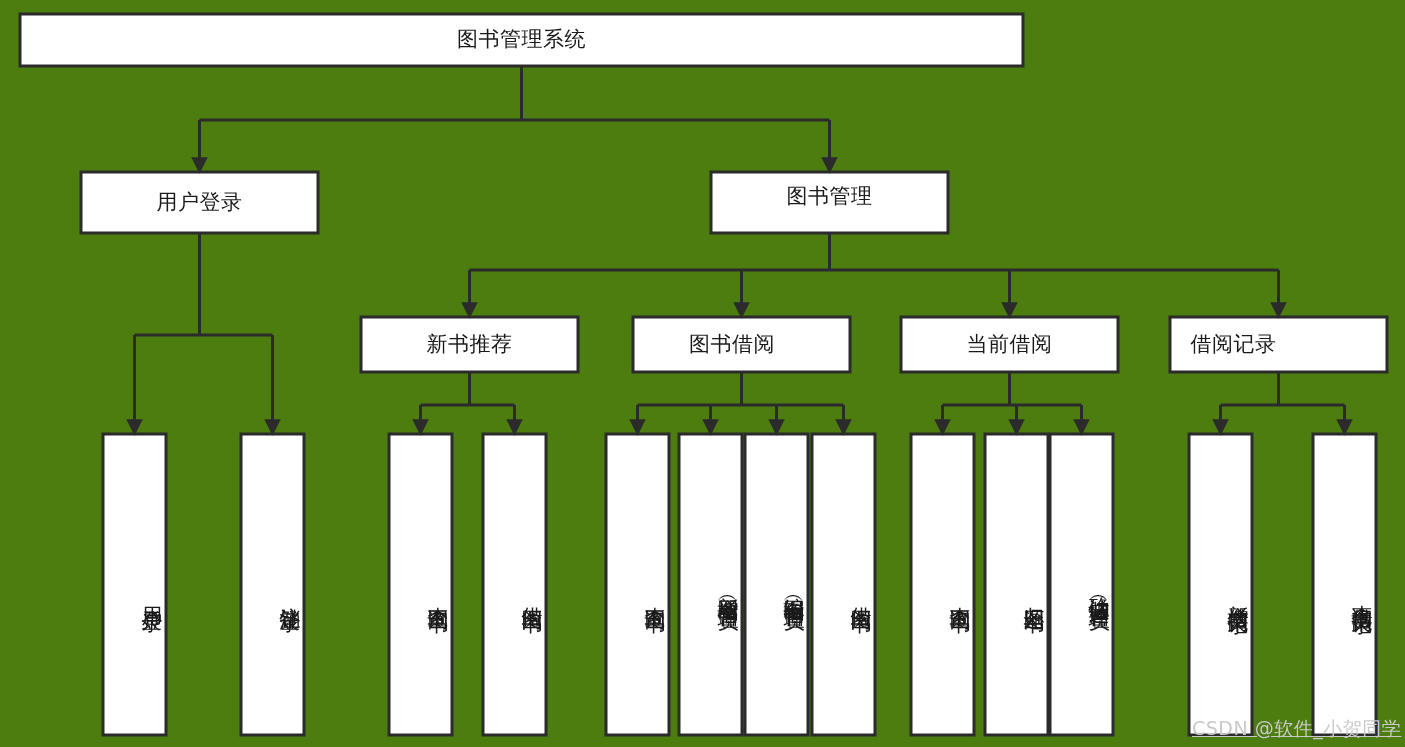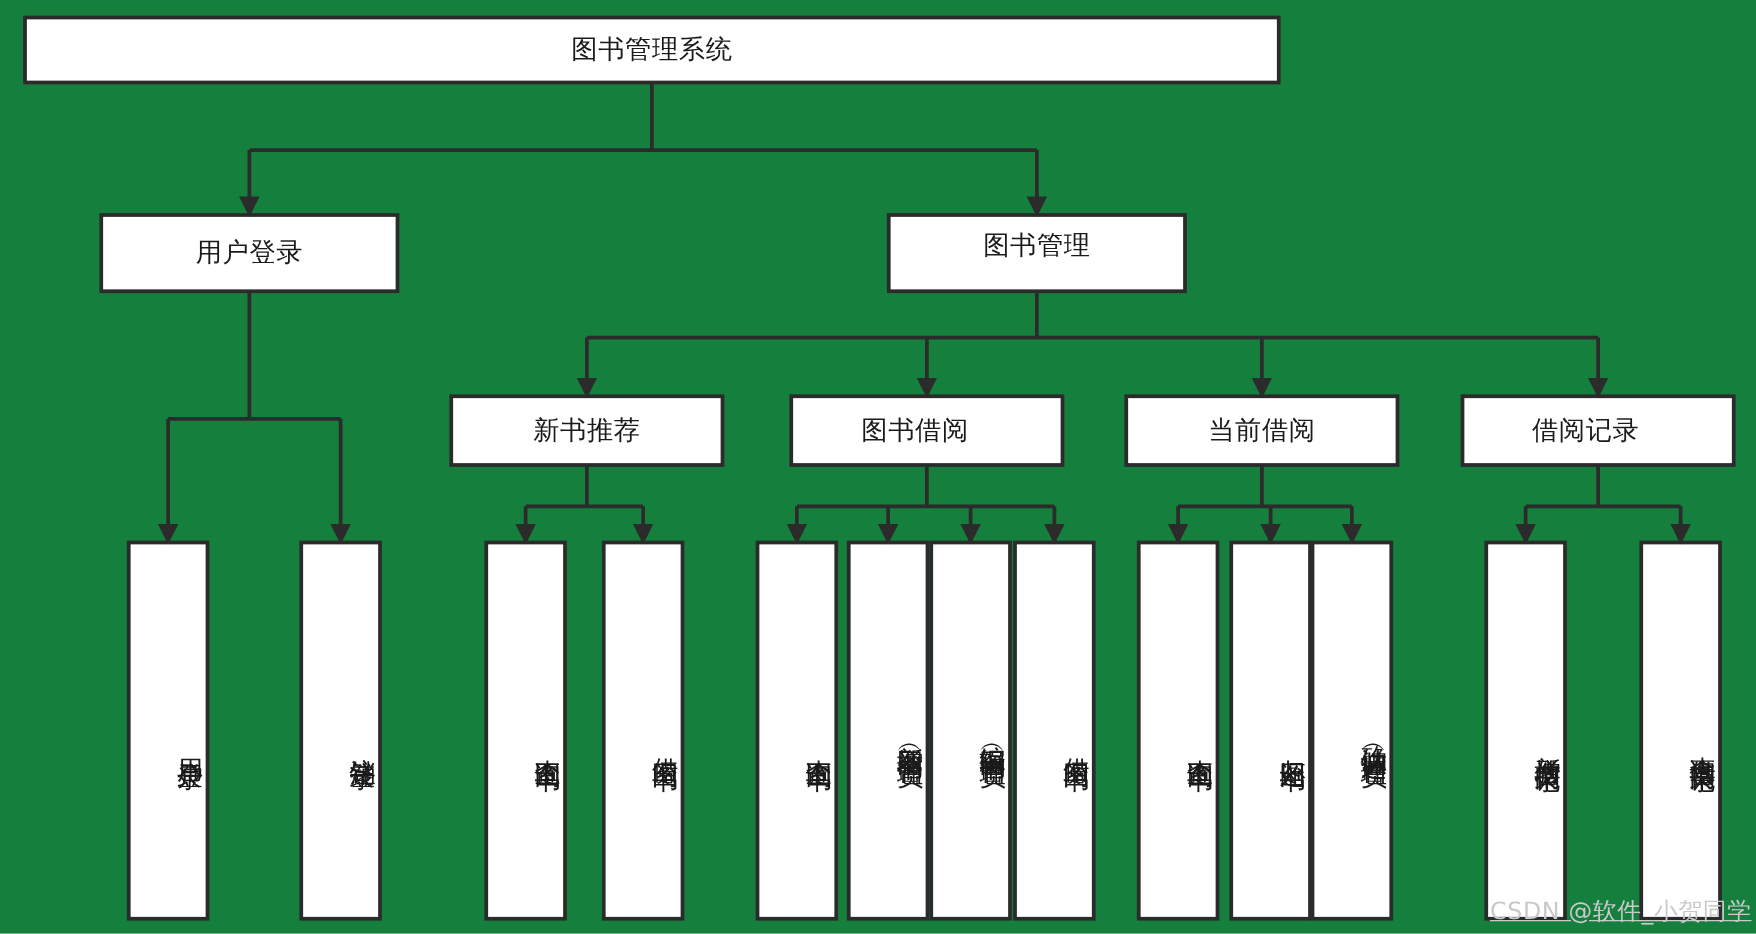--- a/index.html
+++ b/index.html
@@ -7,21 +7,21 @@
     padding: 0;
     background: #ffffff;
   }
   body {
     font-family: "DejaVu Sans", "Liberation Sans", sans-serif;
   }
   #canvas {
     position: relative;
     width: 1405px;
     height: 747px;
-    background: #15803d;
+    background: #4d7c0f;
     overflow: hidden;
   }
   #diagram-svg {
     position: absolute;
     left: 0;
     top: 0;
     width: 1405px;
     height: 747px;
   }
   .node-label {
@@ -131,21 +131,21 @@
       </g>
   </svg>
 
   <div id="labels">
       <div class="node-label horiz" style="left: 20px; top: 14px; width: 1003px; height: 52px;">图书管理系统</div>
       <div class="node-label horiz" style="left: 81px; top: 172px; width: 237px; height: 61px;">用户登录</div>
       <div class="node-label horiz" style="left: 711px; top: 172px; width: 237px; height: 49px;">图书管理</div>
       <div class="node-label horiz" style="left: 361px; top: 317px; width: 217px; height: 55px;">新书推荐</div>
       <div class="node-label horiz" style="left: 633px; top: 317px; width: 198px; height: 55px;">图书借阅</div>
       <div class="node-label horiz" style="left: 901px; top: 317px; width: 217px; height: 55px;">当前借阅</div>
-      <div class="node-label horiz" style="left: 1151px; top: 317px; width: 235px; height: 55px;">借阅记录</div>
+      <div class="node-label horiz" style="left: 1116px; top: 317px; width: 235px; height: 55px;">借阅记录</div>
       <div class="node-label vert" style="left: 103px; top: 434px; width: 63px; height: 301px;">用户登录</div>
       <div class="node-label vert" style="left: 241px; top: 434px; width: 63px; height: 301px;">注销登录</div>
       <div class="node-label vert" style="left: 389px; top: 434px; width: 63px; height: 301px;">查询图书</div>
       <div class="node-label vert" style="left: 483px; top: 434px; width: 63px; height: 301px;">借阅图书</div>
       <div class="node-label vert" style="left: 606px; top: 434px; width: 63px; height: 301px;">查询图书</div>
       <div class="node-label vert tall" style="left: 679px; top: 434px; width: 63px; height: 301px;">新增图书（管理员）</div>
       <div class="node-label vert tall" style="left: 745px; top: 434px; width: 63px; height: 301px;">编辑图书（管理员）</div>
       <div class="node-label vert" style="left: 812px; top: 434px; width: 63px; height: 301px;">借阅图书</div>
       <div class="node-label vert" style="left: 911px; top: 434px; width: 63px; height: 301px;">查询图书</div>
       <div class="node-label vert" style="left: 985px; top: 434px; width: 63px; height: 301px;">归还图书</div>

